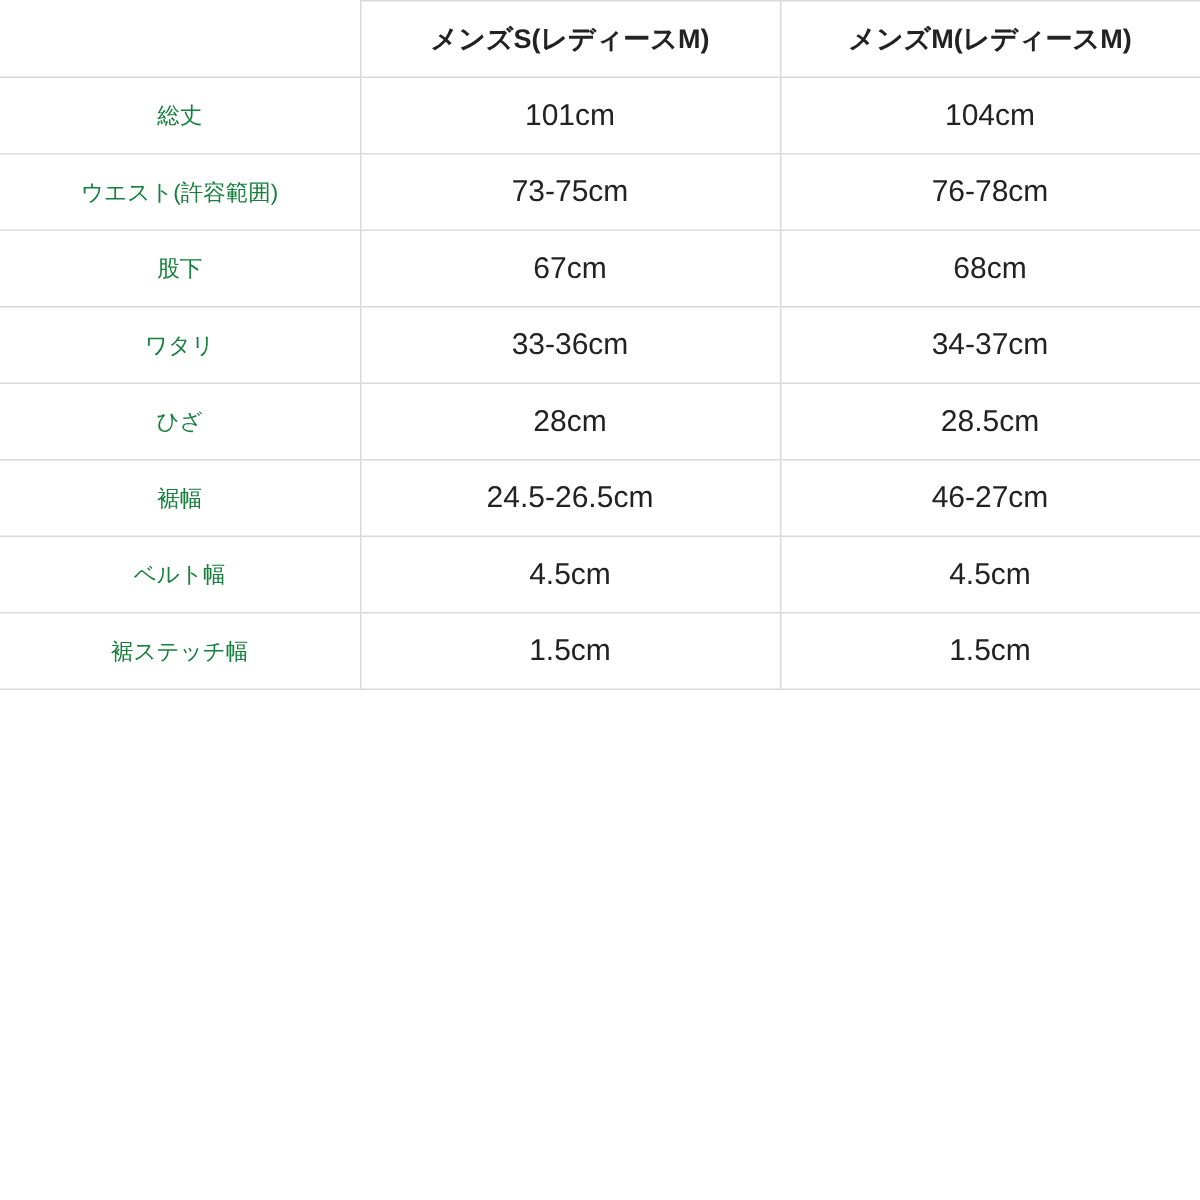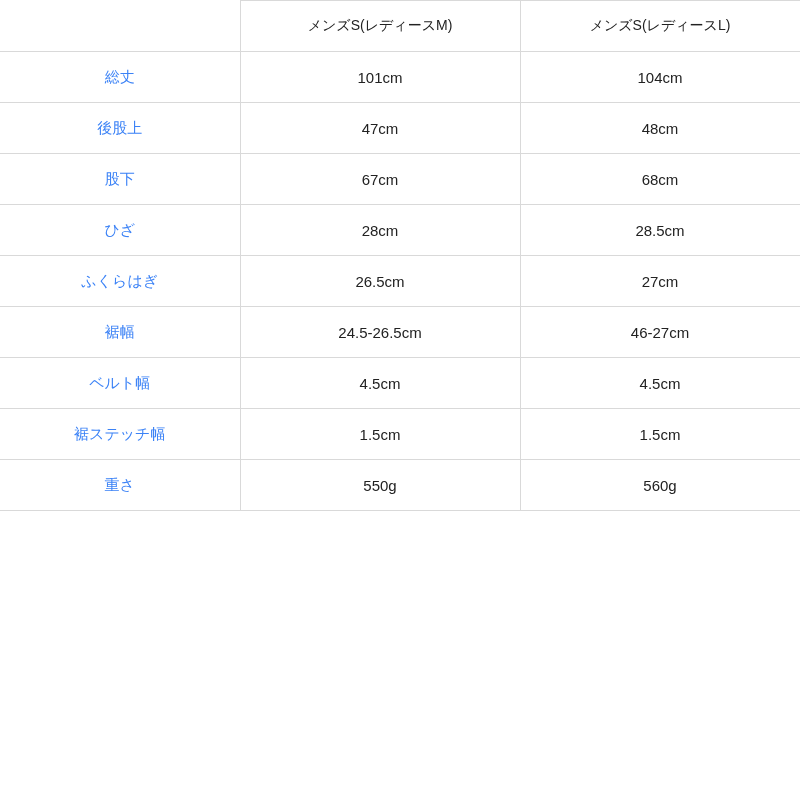--- a/index.html
+++ b/index.html
@@ -36,36 +36,36 @@
     height: 50px;
     text-align: center;
     vertical-align: middle;
     font-weight: normal;
     font-size: 15px;
     color: #222222;
     background: #ffffff;
   }
   table.size-table thead th {
     height: 50px;
-    font-weight: normal;
-    font-size: 14px;
+    font-weight: bold;
+    font-size: 18px;
   }
   table.size-table thead th.corner {
     border-left: none;
     border-top: none;
     background: #ffffff;
   }
   table.size-table tbody th.row-label {
     font-size: 15px;
-    color: #3b82f6;
+    color: #15803d;
     border-left: none;
     margin-left: 13px;
   }
   table.size-table tbody td.value {
-    font-size: 15px;
+    font-size: 20px;
   }
   table.size-table tbody tr:last-child th,
   table.size-table tbody tr:last-child td {
     border-bottom: 1px solid #d9d9d9;
   }
   .spacer {
     width: 800px;
     background: #ffffff;
   }
 </style>
@@ -76,65 +76,60 @@
   <table class="size-table">
     <colgroup>
       <col class="c-label">
       <col class="c-col1">
       <col class="c-col2">
     </colgroup>
     <thead>
       <tr>
         <th class="corner"></th>
         <th>メンズS(レディースM)</th>
-        <th>メンズS(レディースL)</th>
+        <th>メンズM(レディースM)</th>
       </tr>
     </thead>
     <tbody>
       <tr>
         <th class="row-label">総丈</th>
         <td class="value">101cm</td>
         <td class="value">104cm</td>
       </tr>
       <tr>
-        <th class="row-label">後股上</th>
-        <td class="value">47cm</td>
-        <td class="value">48cm</td>
+        <th class="row-label">ウエスト(許容範囲)</th>
+        <td class="value">73-75cm</td>
+        <td class="value">76-78cm</td>
       </tr>
       <tr>
         <th class="row-label">股下</th>
         <td class="value">67cm</td>
         <td class="value">68cm</td>
       </tr>
       <tr>
+        <th class="row-label">ワタリ</th>
+        <td class="value">33-36cm</td>
+        <td class="value">34-37cm</td>
+      </tr>
+      <tr>
         <th class="row-label">ひざ</th>
         <td class="value">28cm</td>
         <td class="value">28.5cm</td>
-      </tr>
-      <tr>
-        <th class="row-label">ふくらはぎ</th>
-        <td class="value">26.5cm</td>
-        <td class="value">27cm</td>
       </tr>
       <tr>
         <th class="row-label">裾幅</th>
         <td class="value">24.5-26.5cm</td>
         <td class="value">46-27cm</td>
       </tr>
       <tr>
         <th class="row-label">ベルト幅</th>
         <td class="value">4.5cm</td>
         <td class="value">4.5cm</td>
       </tr>
       <tr>
         <th class="row-label">裾ステッチ幅</th>
         <td class="value">1.5cm</td>
         <td class="value">1.5cm</td>
       </tr>
-      <tr>
-        <th class="row-label">重さ</th>
-        <td class="value">550g</td>
-        <td class="value">560g</td>
-      </tr>
     </tbody>
   </table>
   <div class="spacer"></div>
 </div>
 
 </body></html>

